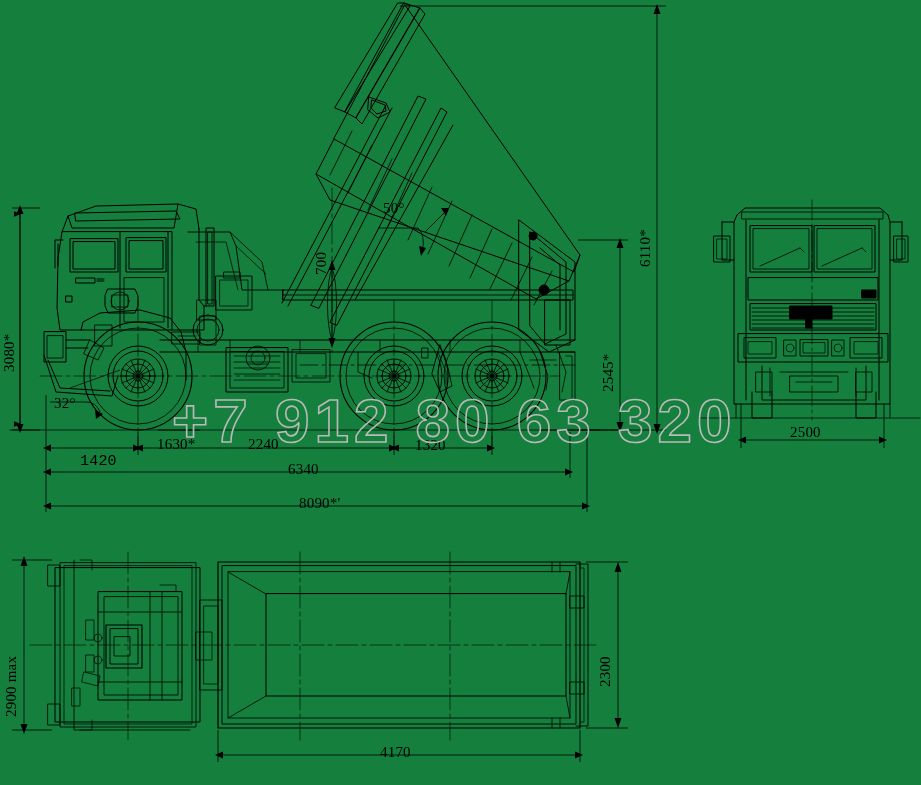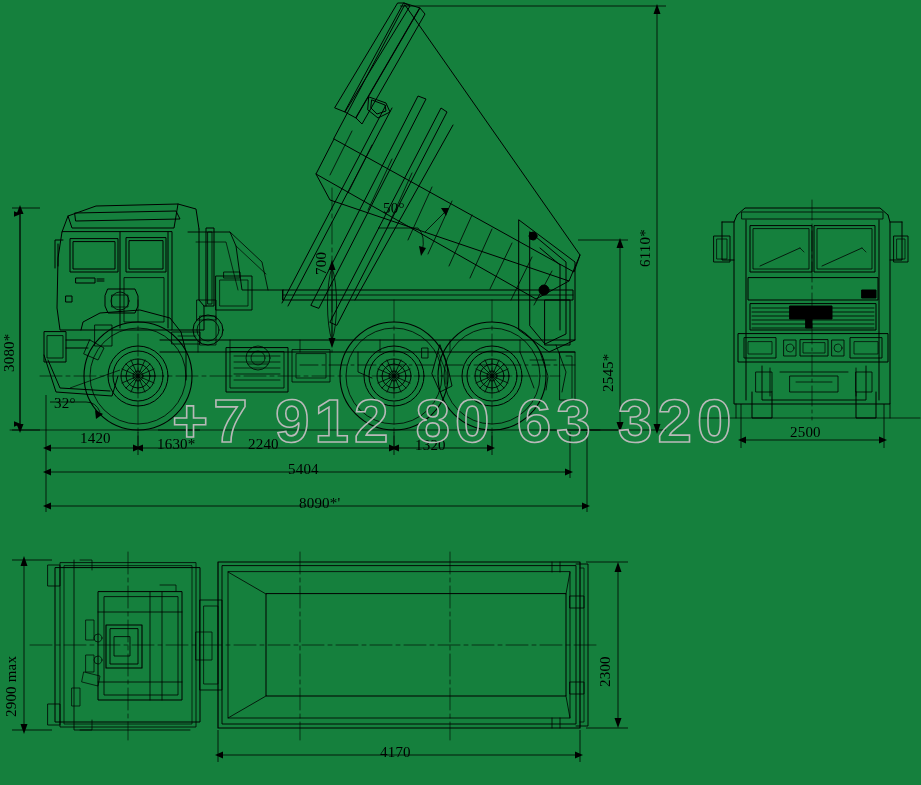--- a/index.html
+++ b/index.html
@@ -483,29 +483,29 @@
   <div class="dimtext vert" style="left:654px; top:250px;">6110*</div>
 
   <div class="dimtext vert" style="left:617px; top:375px;">2545*</div>
 
   <div class="dimtext vert" style="left:330px; top:258px;">700</div>
 
   <div class="dimtext" style="left:383px; top:200px;">50°</div>
 
   <div class="dimtext" style="left:54px; top:386px;margin-top:9px;">32°</div>
 
-  <div class="dimtext" style="left:80px; top:430px;">1420</div>
+  <div class="dimtext" style="left:80px; top:453px;font-family:Liberation Mono, monospace;">1420</div>
 
   <div class="dimtext" style="left:248px; top:436px;">2240</div>
 
   <div class="dimtext" style="left:415px; top:437px;">1320</div>
 
   <div class="dimtext" style="left:157px; top:436px;">1630*</div>
 
-  <div class="dimtext" style="left:288px; top:461px;">5404</div>
+  <div class="dimtext" style="left:288px; top:461px;">6340</div>
 
   <div class="dimtext" style="left:289px; top:495px;margin-left:10px;">8090*'</div>
 
   <div class="dimtext" style="left:790px; top:424px;">2500</div>
 
   <div class="dimtext vert" style="left:20px; top:700px;">2900 max</div>
 
   <div class="dimtext vert" style="left:614px; top:670px;">2300</div>
 
   <div class="dimtext" style="left:380px; top:744px;">4170</div>

